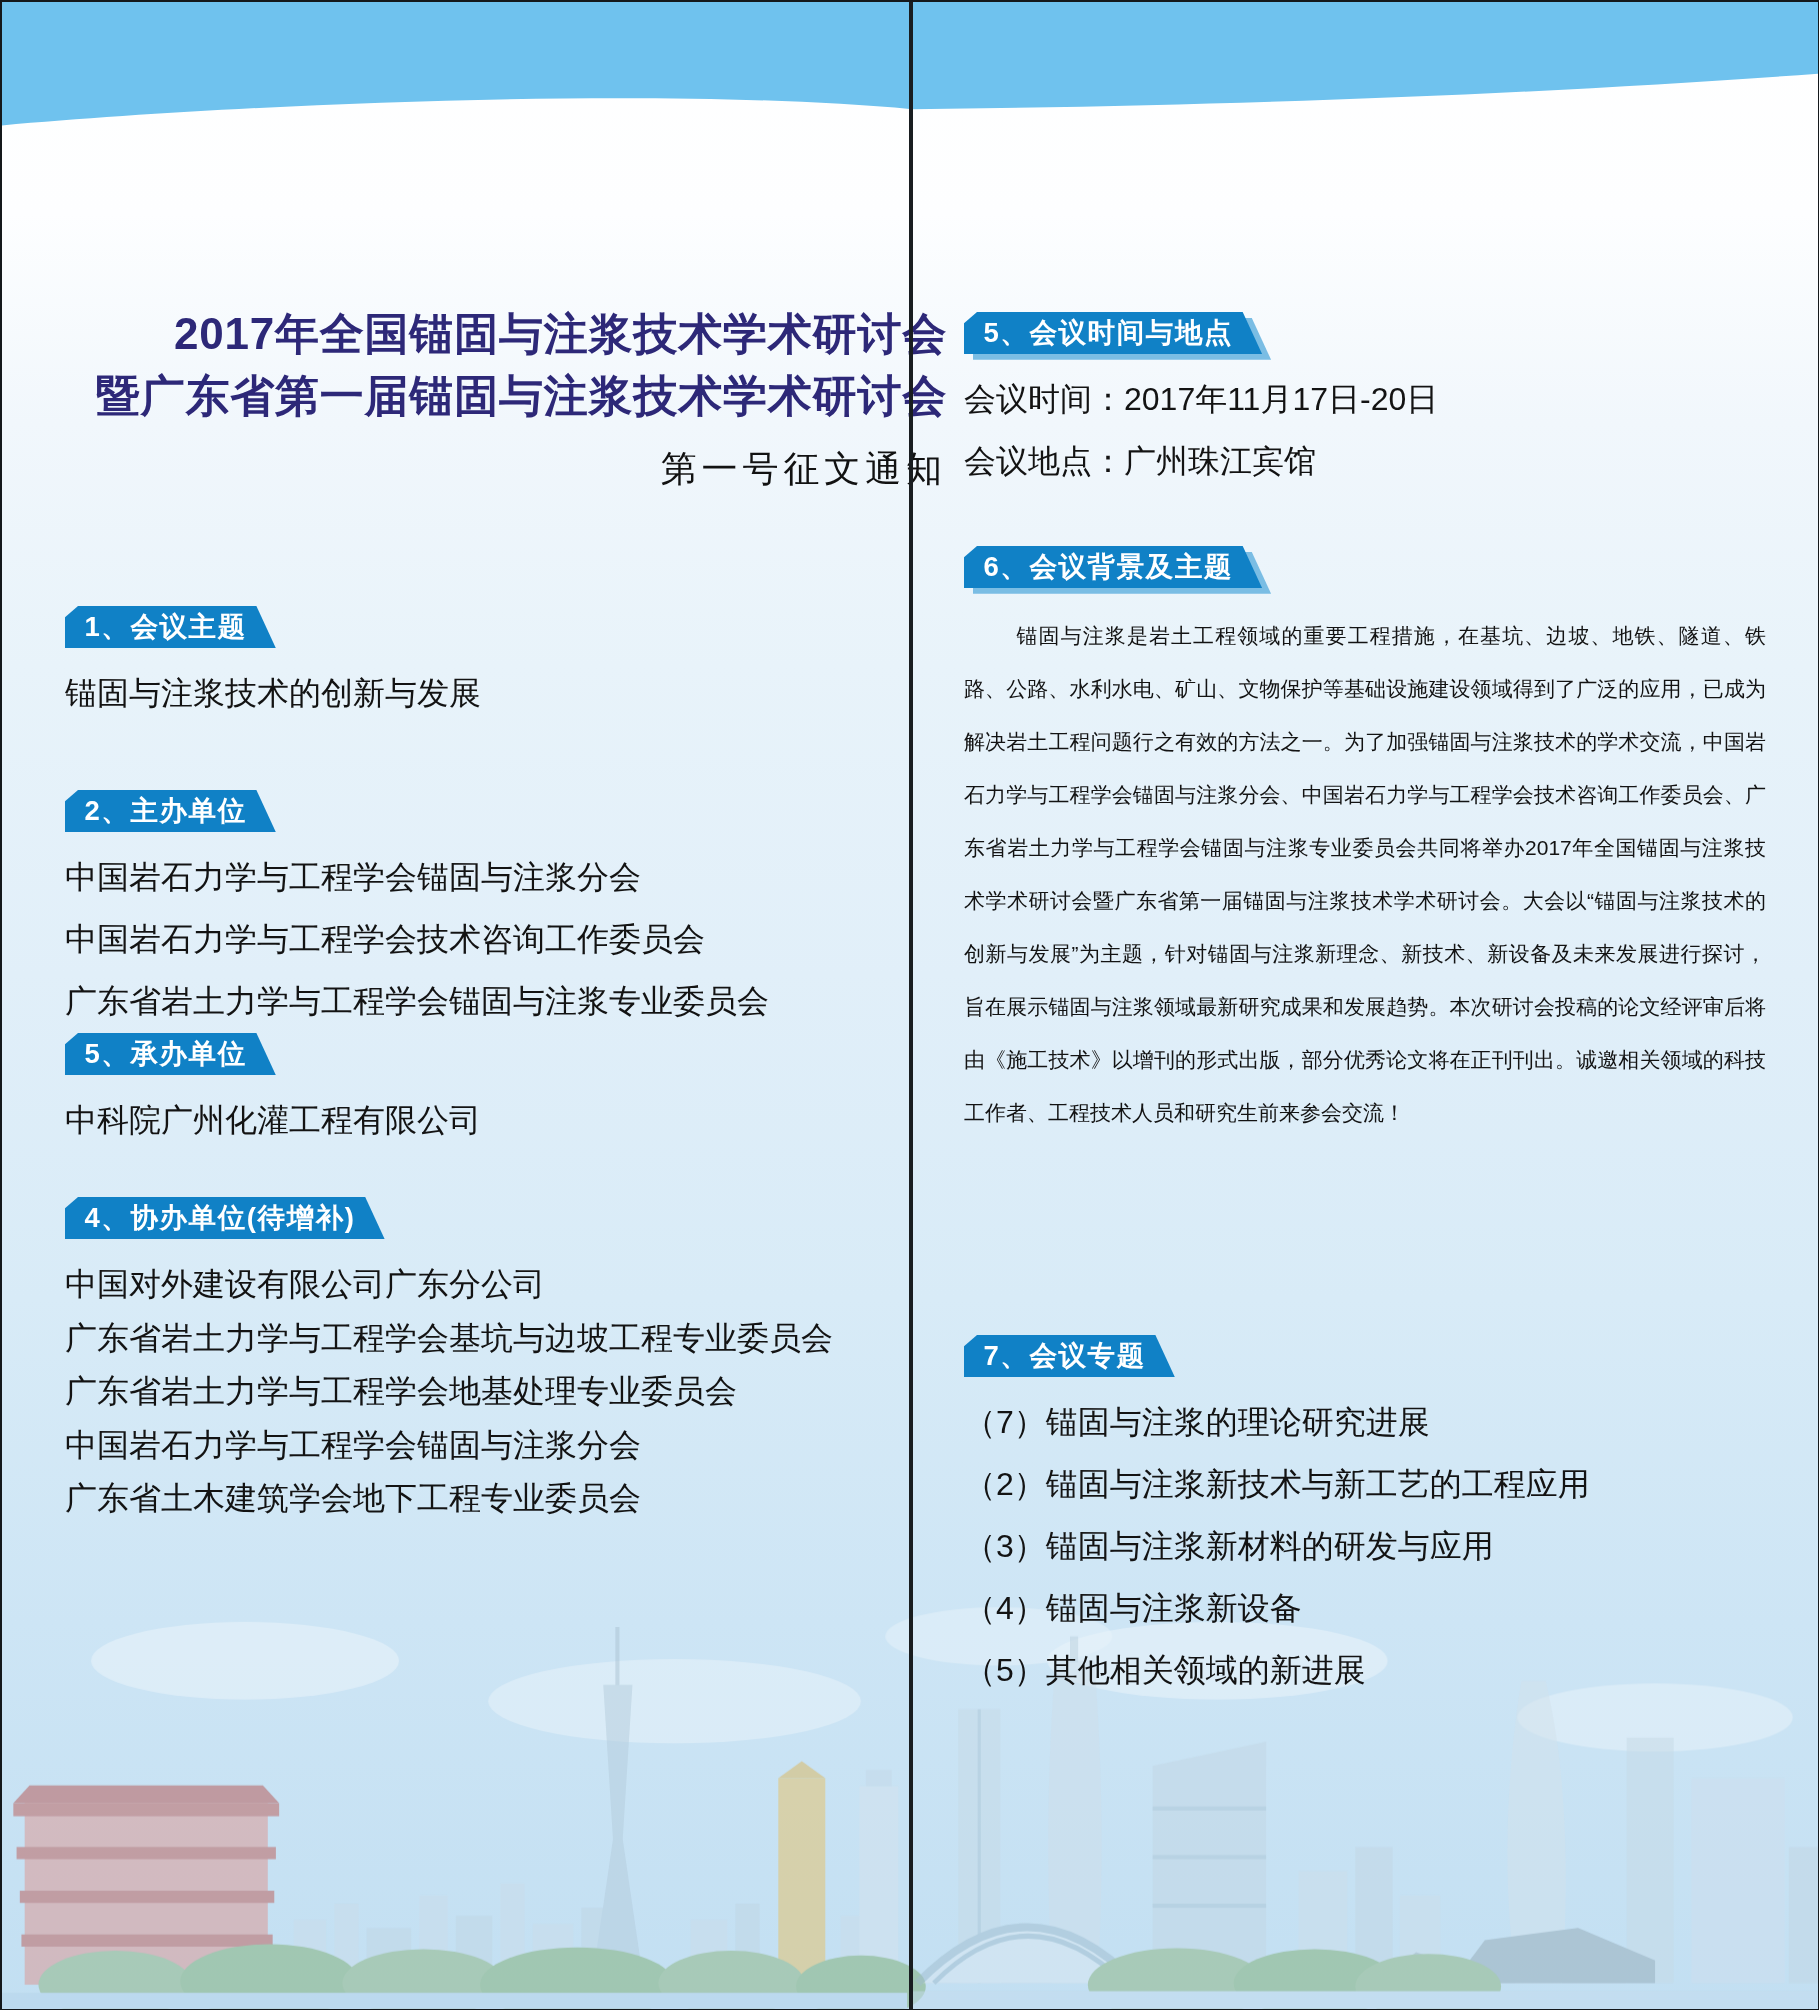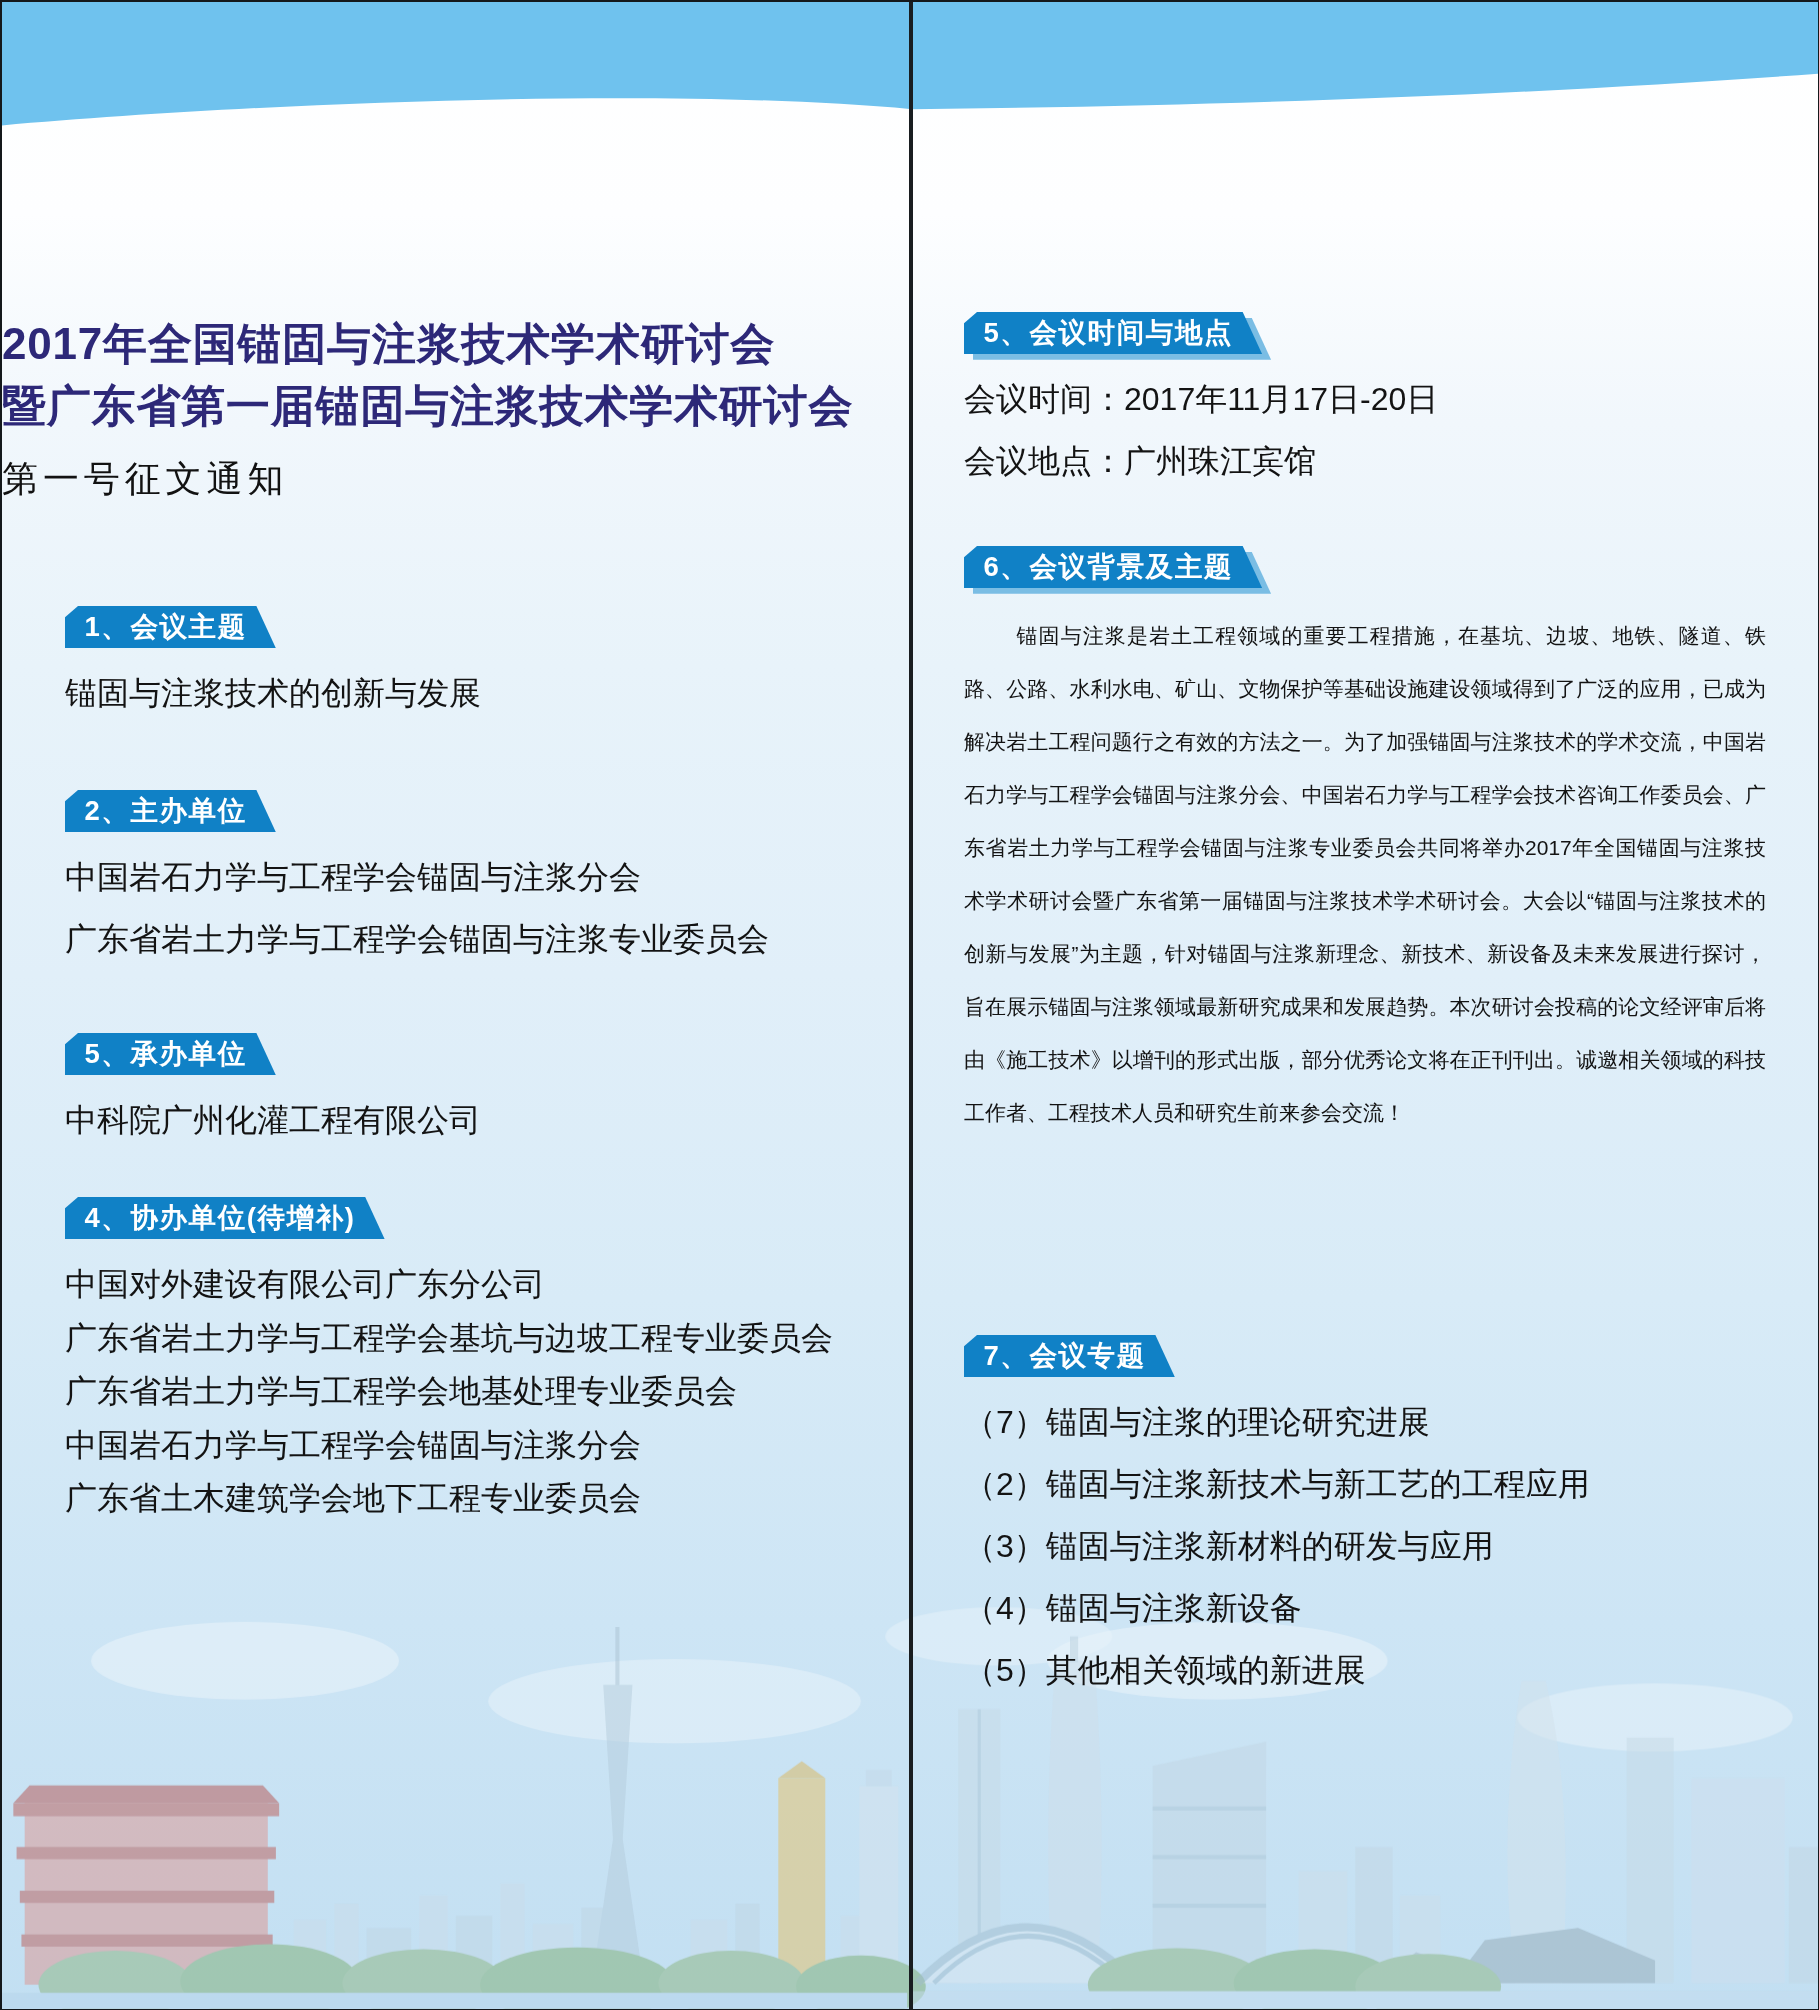--- a/index.html
+++ b/index.html
@@ -16,21 +16,21 @@
       #e1eff9 972px, #d8ebf7 1296px, #cde5f5 1620px, #c2dff2 2011px);
   }
   .wave{position:absolute;top:0;left:0;width:1820px;height:138px;z-index:1;}
   .skyline{position:absolute;bottom:0;left:0;width:1820px;height:405px;z-index:1;}
   .divider{position:absolute;top:0;bottom:0;left:907px;width:4px;background:#191d20;z-index:6;}
 
   .panel{position:absolute;top:0;height:100%;z-index:3;}
   .panel.left{left:0;width:905px;}
   .panel.right{left:910px;width:910px;}
 
-  .titleblock{position:absolute;top:311px;left:0;width:905px;text-align:left;}
+  .titleblock{position:absolute;top:301px;left:0;width:905px;text-align:right;padding-left:40px;}
   .title-line{margin:0;font-size:44px;line-height:62px;font-weight:700;color:#2d2878;letter-spacing:0.8px;}
   .subtitle{margin-top:18px;font-size:36px;color:#121212;letter-spacing:4.9px;}
 
   .sec{position:absolute;left:63px;width:806px;}
   .panel.right .sec{left:52px;width:802px;}
 
   .badge-wrap{position:relative;display:inline-block;}
   .badge-echo{
     position:absolute;top:5.7px;left:9px;width:100%;height:42px;
     background:#7abde4;
@@ -159,20 +159,21 @@
         <li class="item">锚固与注浆技术的创新与发展</li>
       </ul>
     </div>
 
     <div class="sec" style="top:788px">
       <div class="badge-wrap">
         <span class="badge">2、主办单位</span>
       </div>
       <ul class="items mt-body gap-lg">
         <li class="item">中国岩石力学与工程学会锚固与注浆分会</li>
+        <li class="item">中国岩石力学与工程学会技术咨询工作委员会</li>
         <li class="item">广东省岩土力学与工程学会锚固与注浆专业委员会</li>
       </ul>
     </div>
 
     <div class="sec" style="top:1031px">
       <div class="badge-wrap">
         <span class="badge">5、承办单位</span>
       </div>
       <ul class="items mt-body">
         <li class="item">中科院广州化灌工程有限公司</li>

